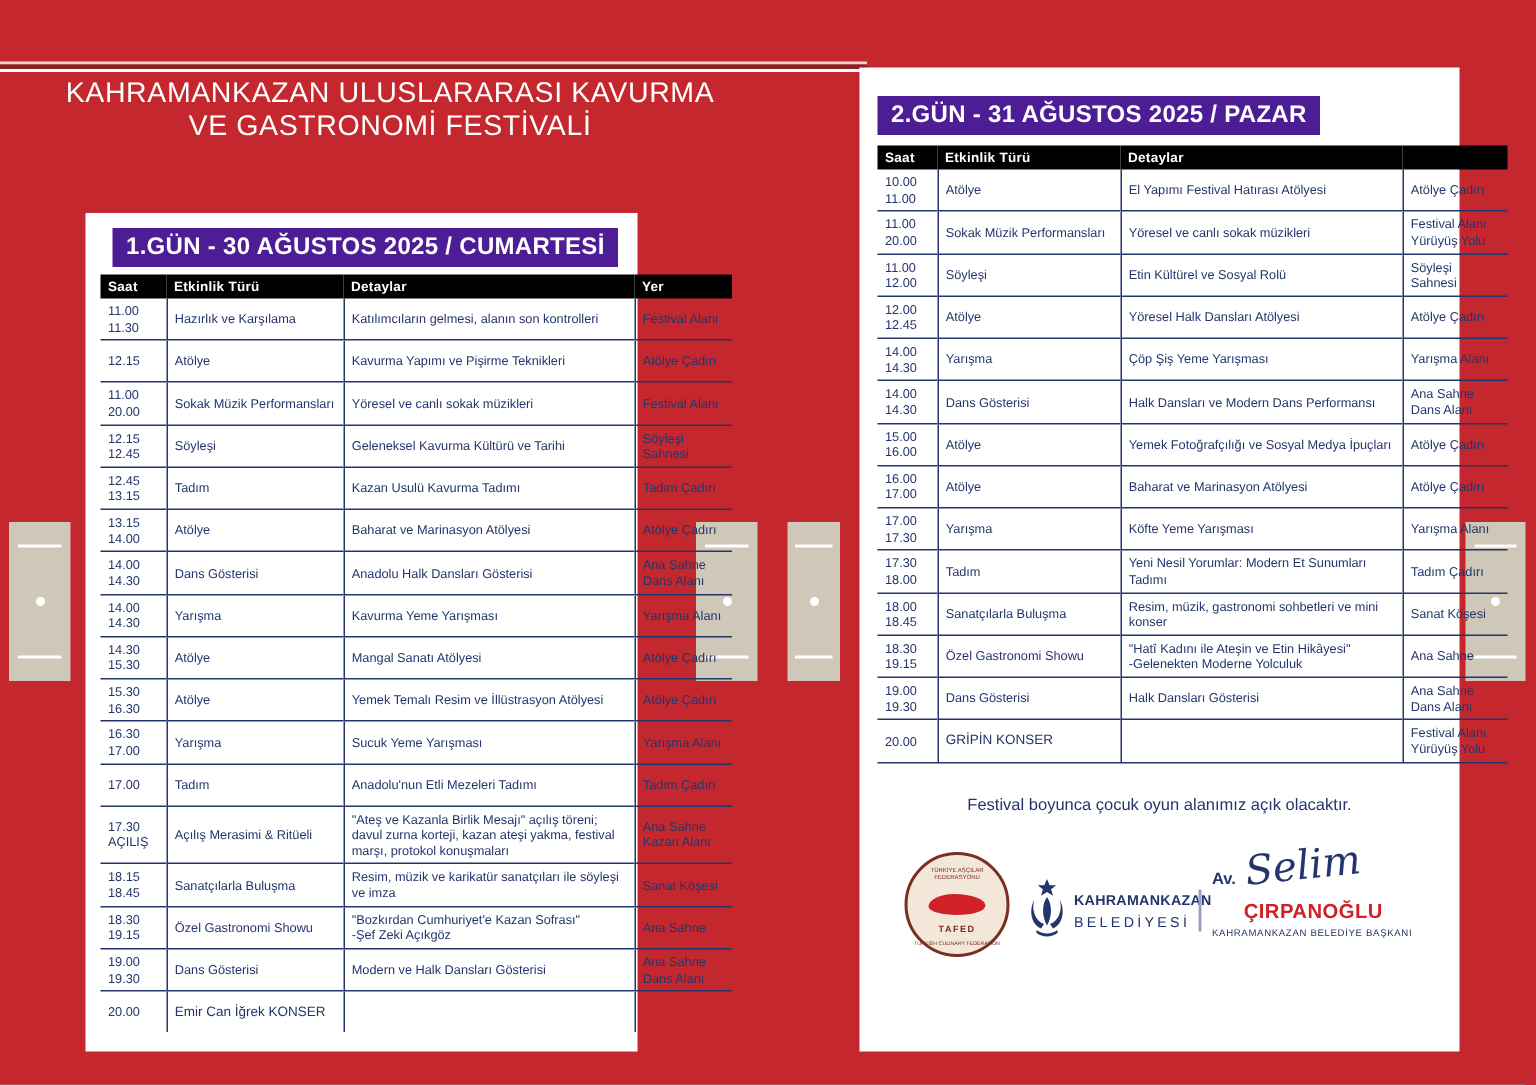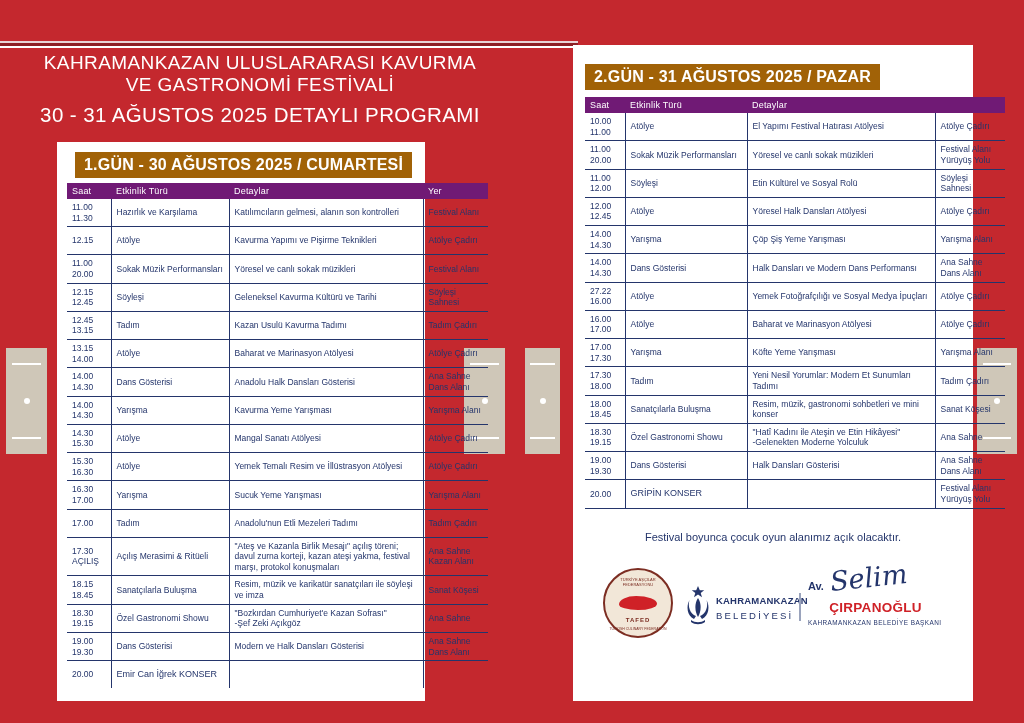--- a/index.html
+++ b/index.html
@@ -12,29 +12,29 @@
 
   
   .title{position:absolute;left:20px;top:52px;width:480px;text-align:center;color:#ffffff;font-weight:normal;}
   .title .l1,.title .l2{font-size:19px;line-height:22px;letter-spacing:.4px;}
   .title .l3{font-size:20.5px;line-height:24px;margin-top:7px;letter-spacing:.4px;}
 
   .card{position:absolute;background:#ffffff;}
   #card1{left:57px;top:142px;width:368px;height:559px;}
   #card2{left:573px;top:45px;width:400px;height:656px;}
 
-  .banner{position:absolute;background:#a16207;color:#ffffff;font-weight:bold;font-size:16px;
+  .banner{position:absolute;background:#4c1d95;color:#ffffff;font-weight:bold;font-size:16px;
           padding:4px 9px 4px 9px;letter-spacing:.2px;white-space:nowrap;}
   #banner1{left:18px;top:10px;}
   #banner2{left:12px;top:19px;}
 
   .sched{position:absolute;border-collapse:collapse;table-layout:fixed;color:#24356b;}
   #table1{left:10px;top:41px;width:381px;}
   #table2{left:12px;top:52px;width:380px;}
-  .sched th{background:#701a75;color:#ffffff;font-size:9px;font-weight:normal;text-align:left;
+  .sched th{background:#000000;color:#ffffff;font-size:9px;font-weight:bold;text-align:left;
             padding:3px 5px;letter-spacing:.2px;}
   .sched td{font-size:8.5px;line-height:1.25;padding:3px 5px;vertical-align:middle;
             white-space:pre-line;height:21px;}
   .sched tr+tr td{border-top:1.5px solid #24356b;}
   .sched td+td{border-left:1.5px solid #24356b;}
   .sched td.bold{font-weight:bold;font-size:9px;}
   .sched td:nth-child(2){font-weight:500;}
   #table1 .w0{width:34px}#table1 .w1{width:108px}#table1 .w2{width:184px}#table1 .w3{width:55px}
   #table2 .w0{width:30px}#table2 .w1{width:112px}#table2 .w2{width:178px}#table2 .w3{width:60px}
   #table2 tr:last-child td{border-bottom:1.5px solid #24356b;}
@@ -77,21 +77,20 @@
 
 <div id="root">
 
   <div class="stripe-light1"></div>
   <div class="stripe-dark"></div>
   <div class="stripe-light2"></div>
 
   <div class="title">
     <div class="l1">KAHRAMANKAZAN ULUSLARARASI KAVURMA</div>
     <div class="l2">VE GASTRONOMİ FESTİVALİ</div>
-    <div class="l3">30 - 31 AĞUSTOS 2025 DETAYLI PROGRAMI</div>
   </div>
 
   <div class="door" style="left:6px;width:41px;">
     <div class="dash-t"></div>
     <div class="knob"></div>
     <div class="dash-b"></div>
   </div>
   <div class="door" style="left:464px;width:41px;">
     <div class="dash-t"></div>
     <div class="knob"></div>
@@ -294,21 +293,21 @@
           </tr>
           <tr>
             <td class="w0">14.00
 14.30</td>
             <td class="w1">Dans Gösterisi</td>
             <td class="w2">Halk Dansları ve Modern Dans Performansı</td>
             <td class="w3">Ana Sahne
 Dans Alanı</td>
           </tr>
           <tr>
-            <td class="w0">27.22
+            <td class="w0">15.00
 16.00</td>
             <td class="w1">Atölye</td>
             <td class="w2">Yemek Fotoğrafçılığı ve Sosyal Medya İpuçları</td>
             <td class="w3">Atölye Çadırı</td>
           </tr>
           <tr>
             <td class="w0">16.00
 17.00</td>
             <td class="w1">Atölye</td>
             <td class="w2">Baharat ve Marinasyon Atölyesi</td>

